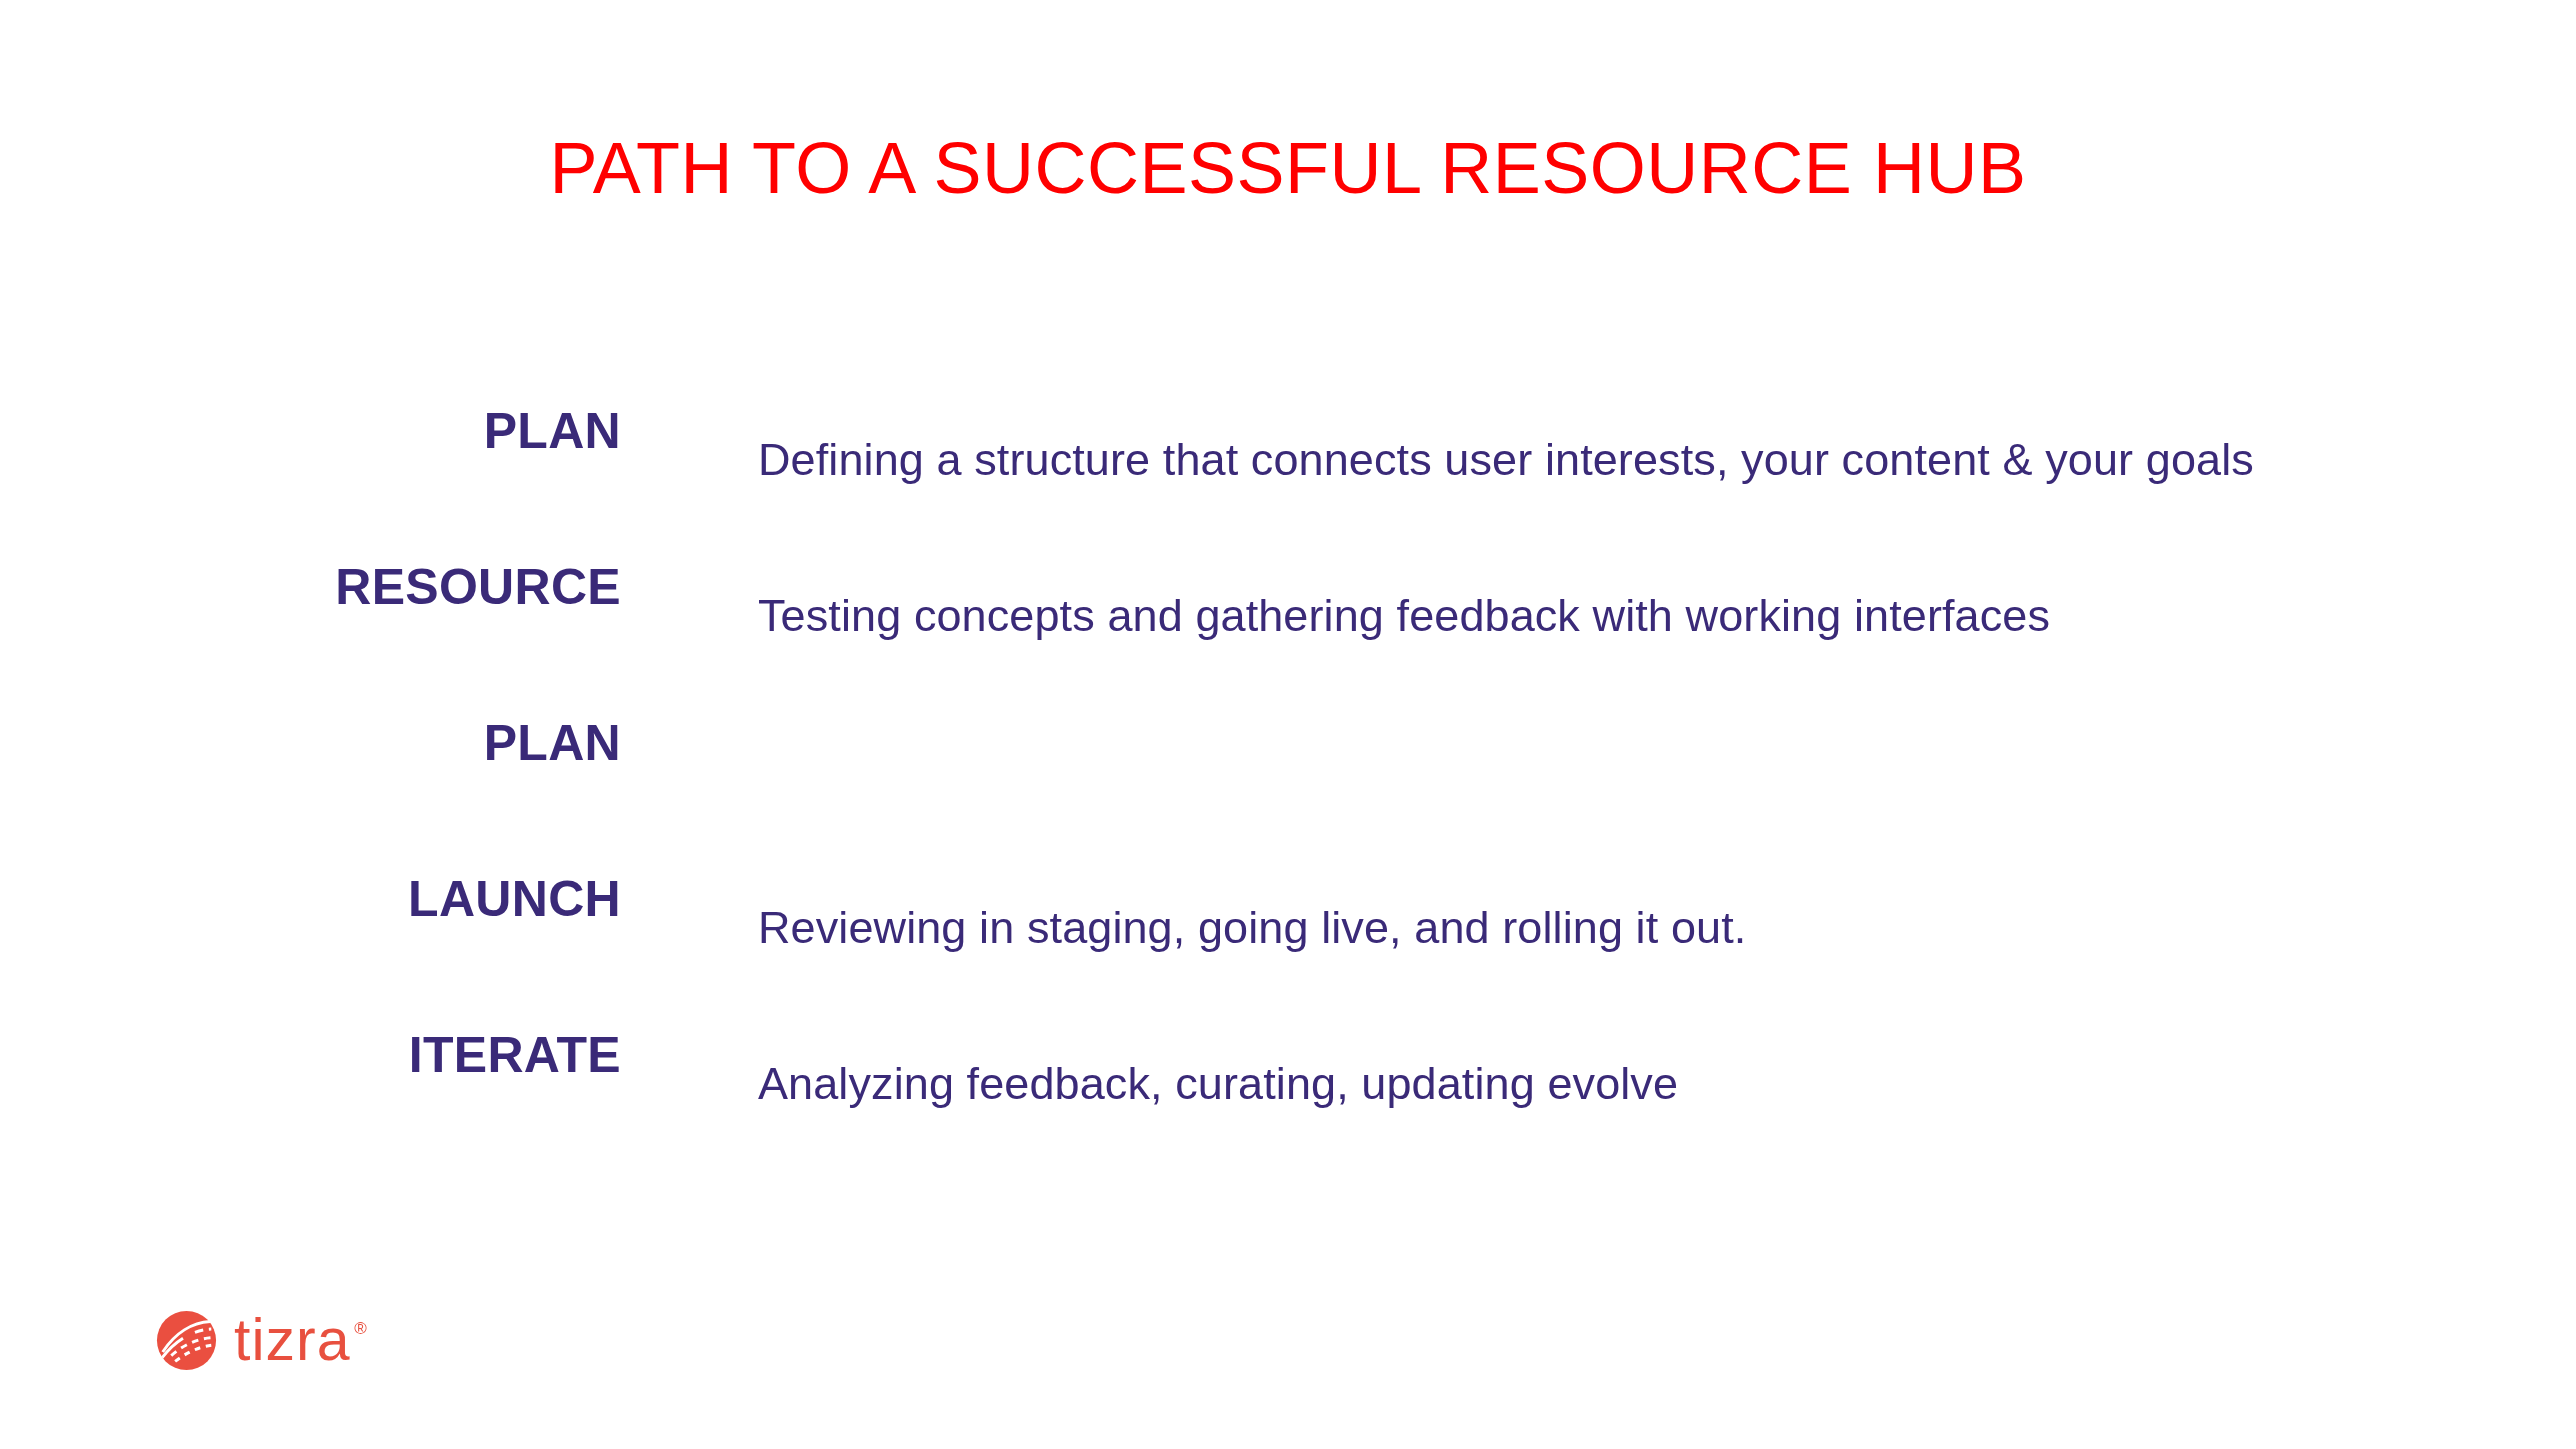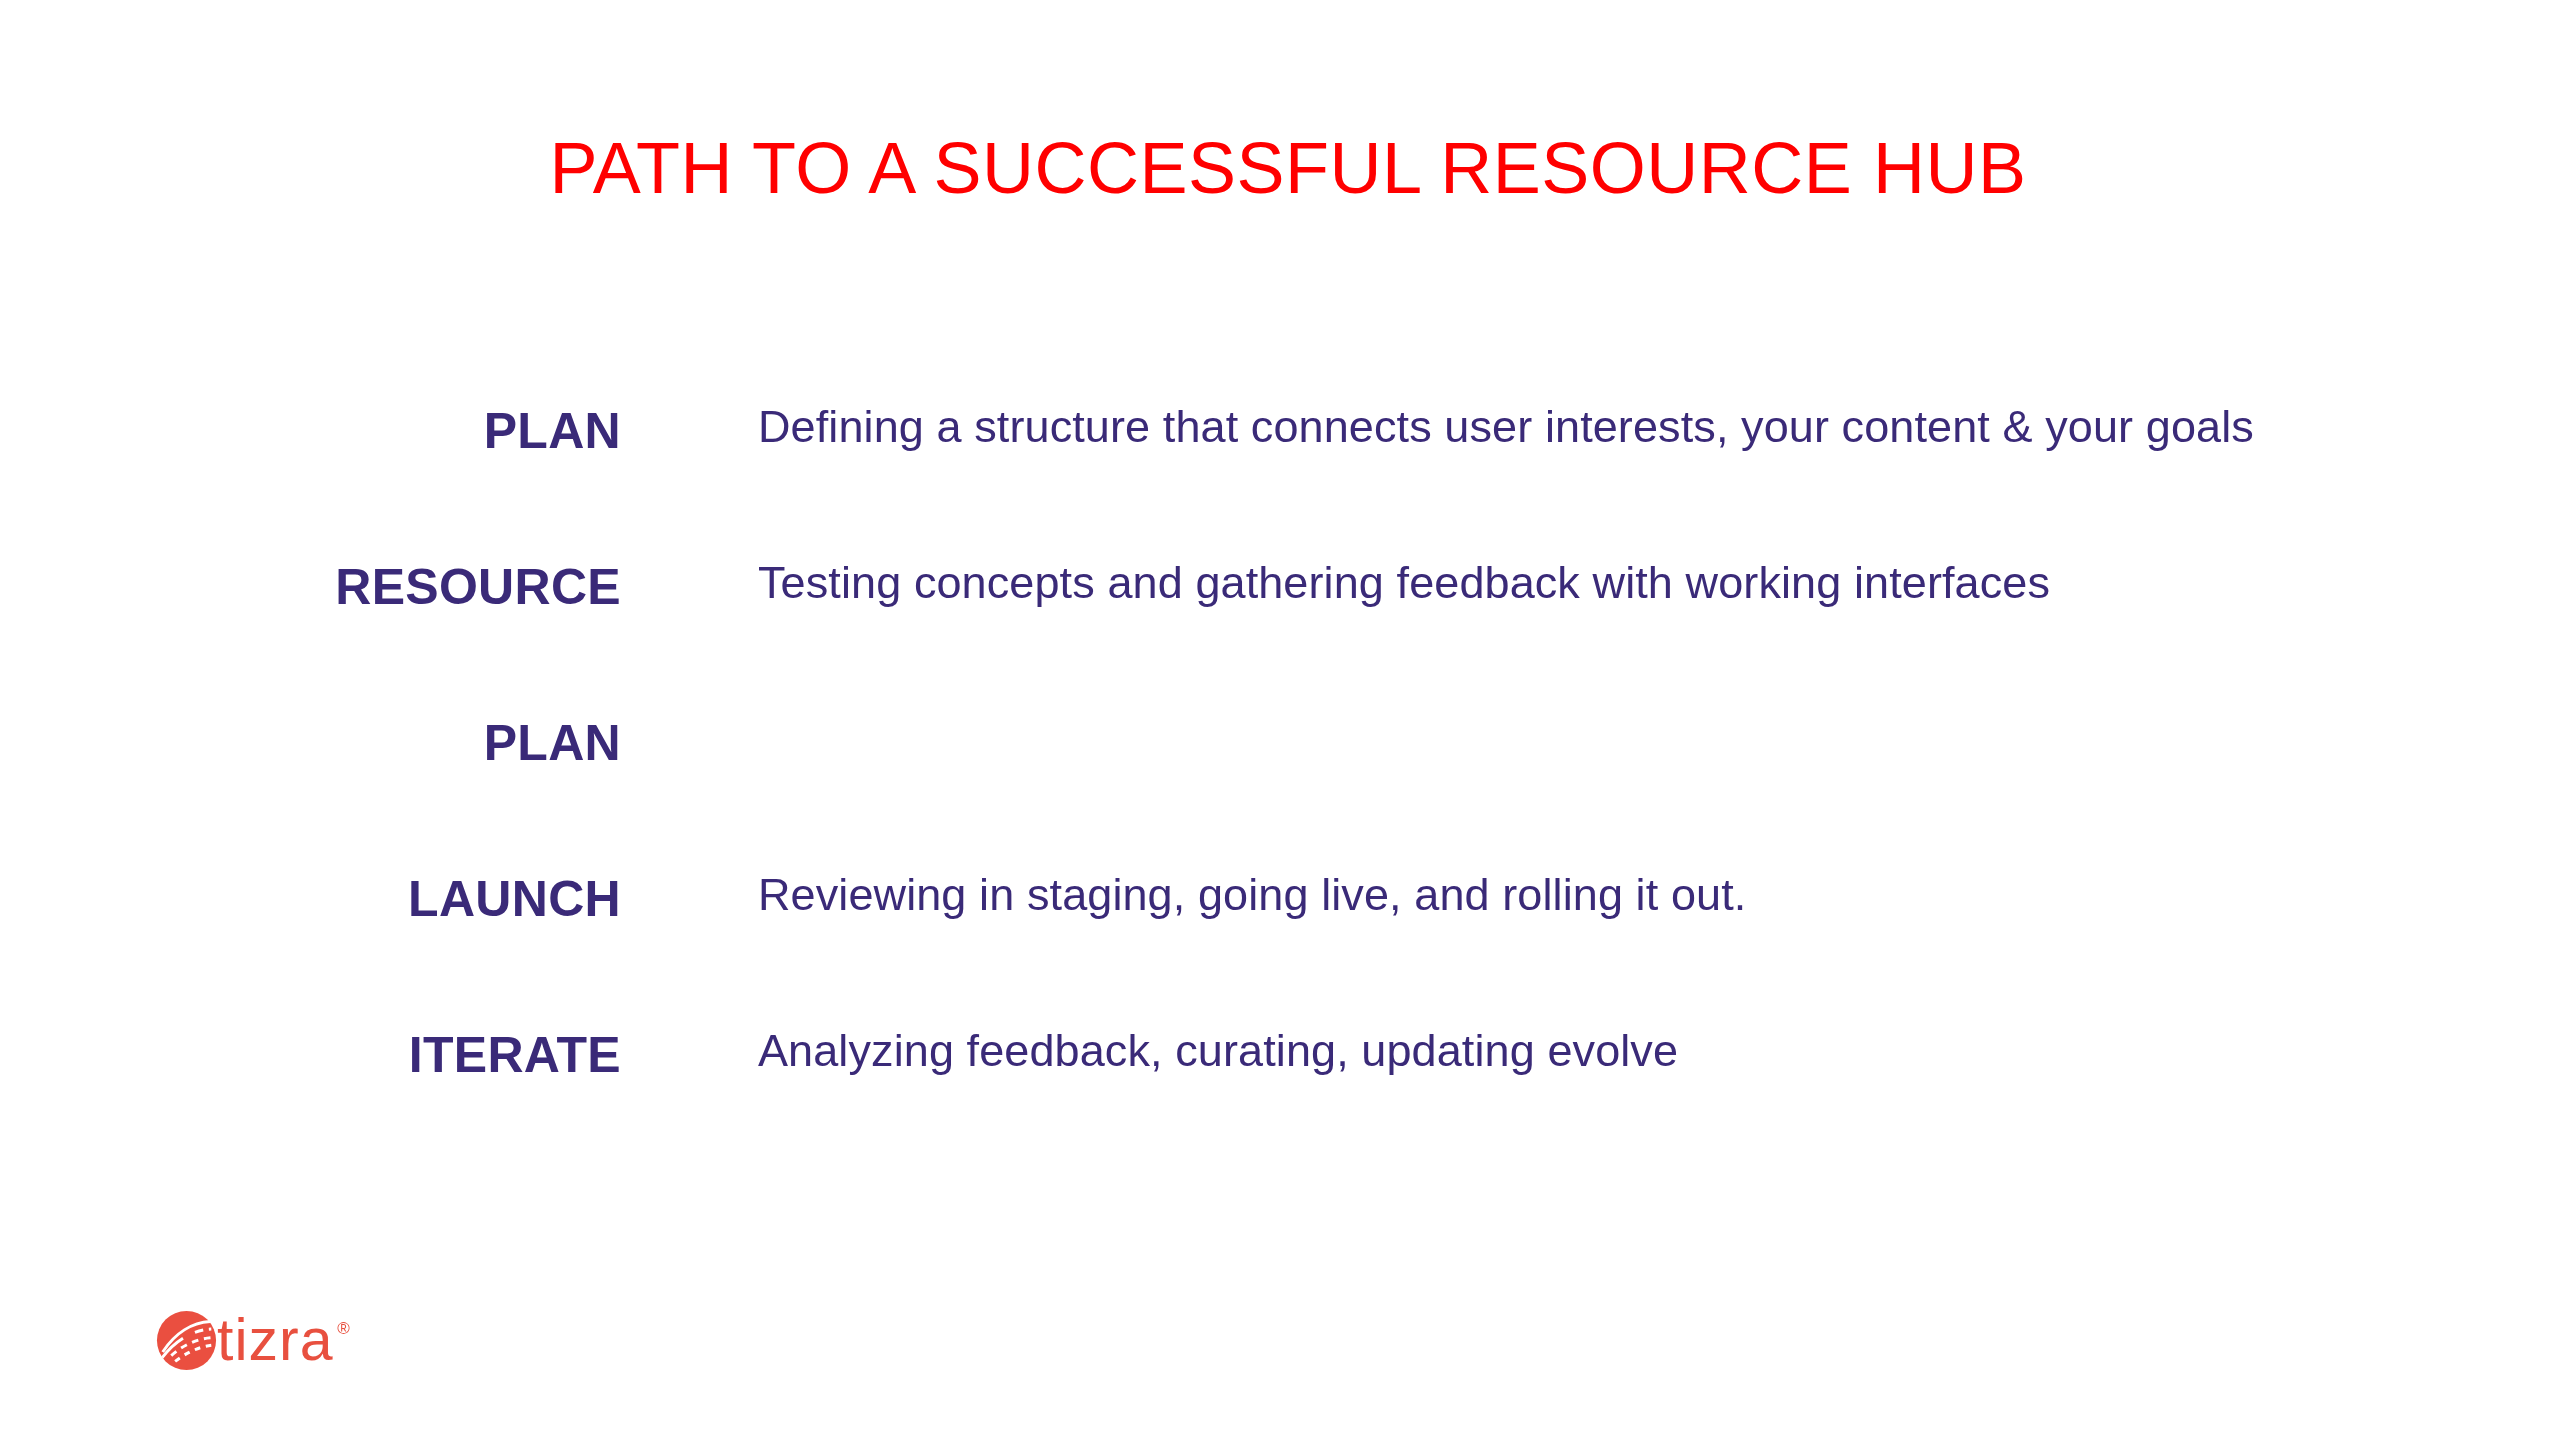--- a/index.html
+++ b/index.html
@@ -64,37 +64,39 @@
   .step-desc {
     flex: 1 1 auto;
     margin-left: 137px;
     color: #3a2a78;
     font-size: 45px;
     font-weight: 400;
     line-height: 1;
     letter-spacing: 0.1px;
     padding-top: 9.5px;
     white-space: nowrap;
+    margin-top: 33px;
   }
 
   
   .logo {
     position: absolute;
     left: 156px;
     top: 1310px;
     display: flex;
     align-items: center;
   }
   .logo-mark {
     width: 61px;
     height: 61px;
     flex: 0 0 61px;
     display: block;
   }
   .logo-wordmark {
+    margin-left: 17px;
     display: flex;
     align-items: flex-start;
     color: #e8503f;
     line-height: 1;
   }
   .logo-text {
     font-size: 59px;
     font-weight: 400;
     letter-spacing: 1px;
     color: #e8503f;

